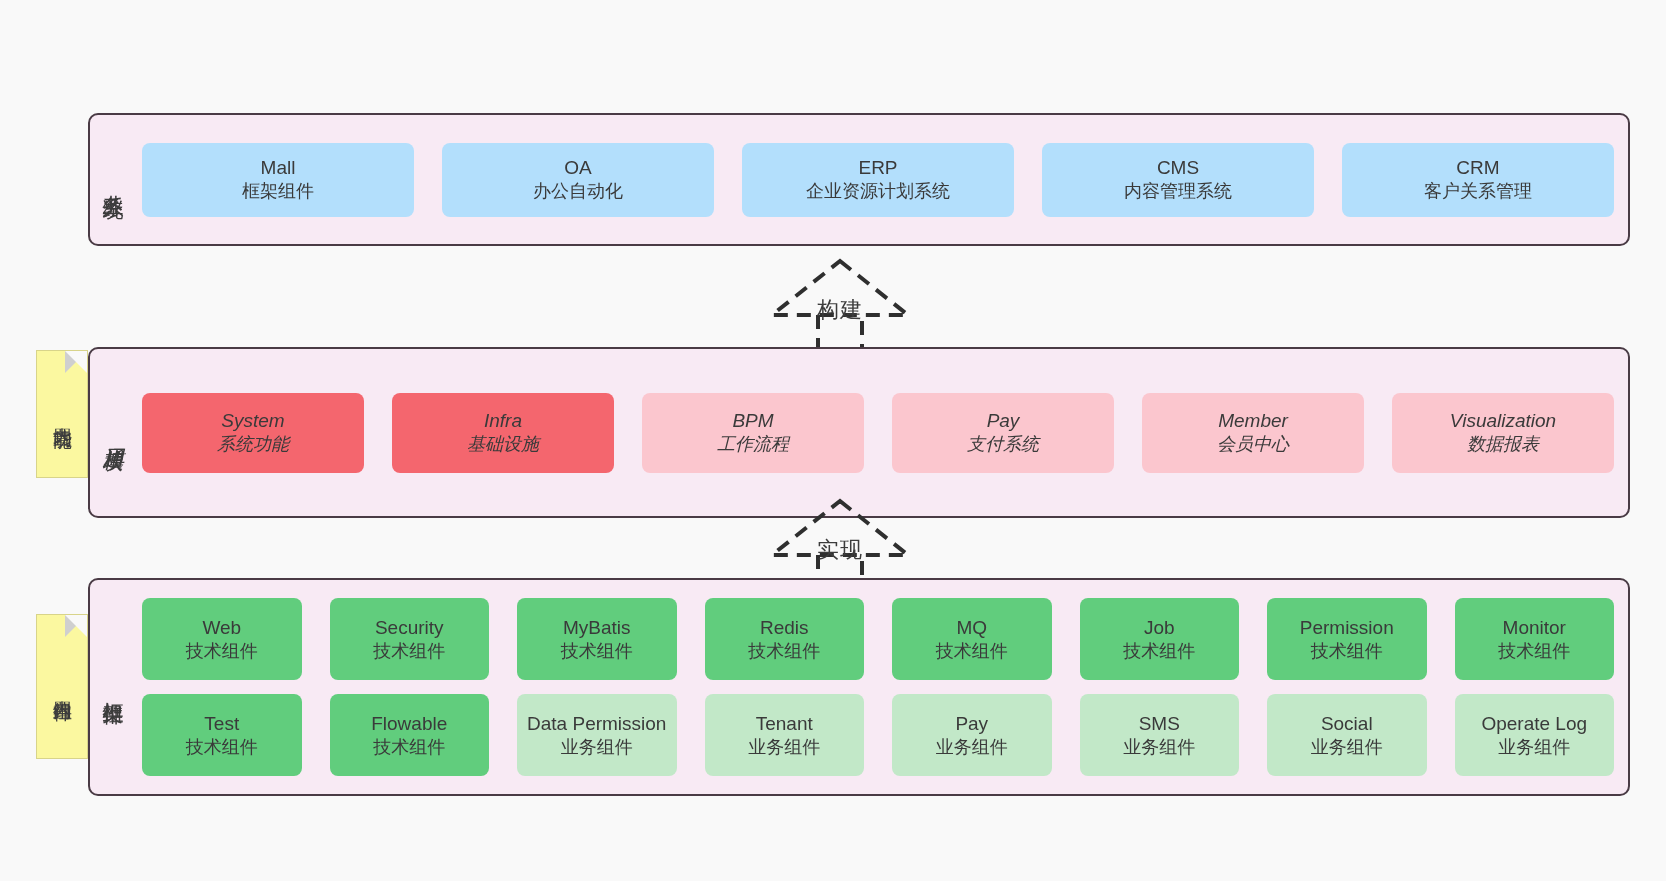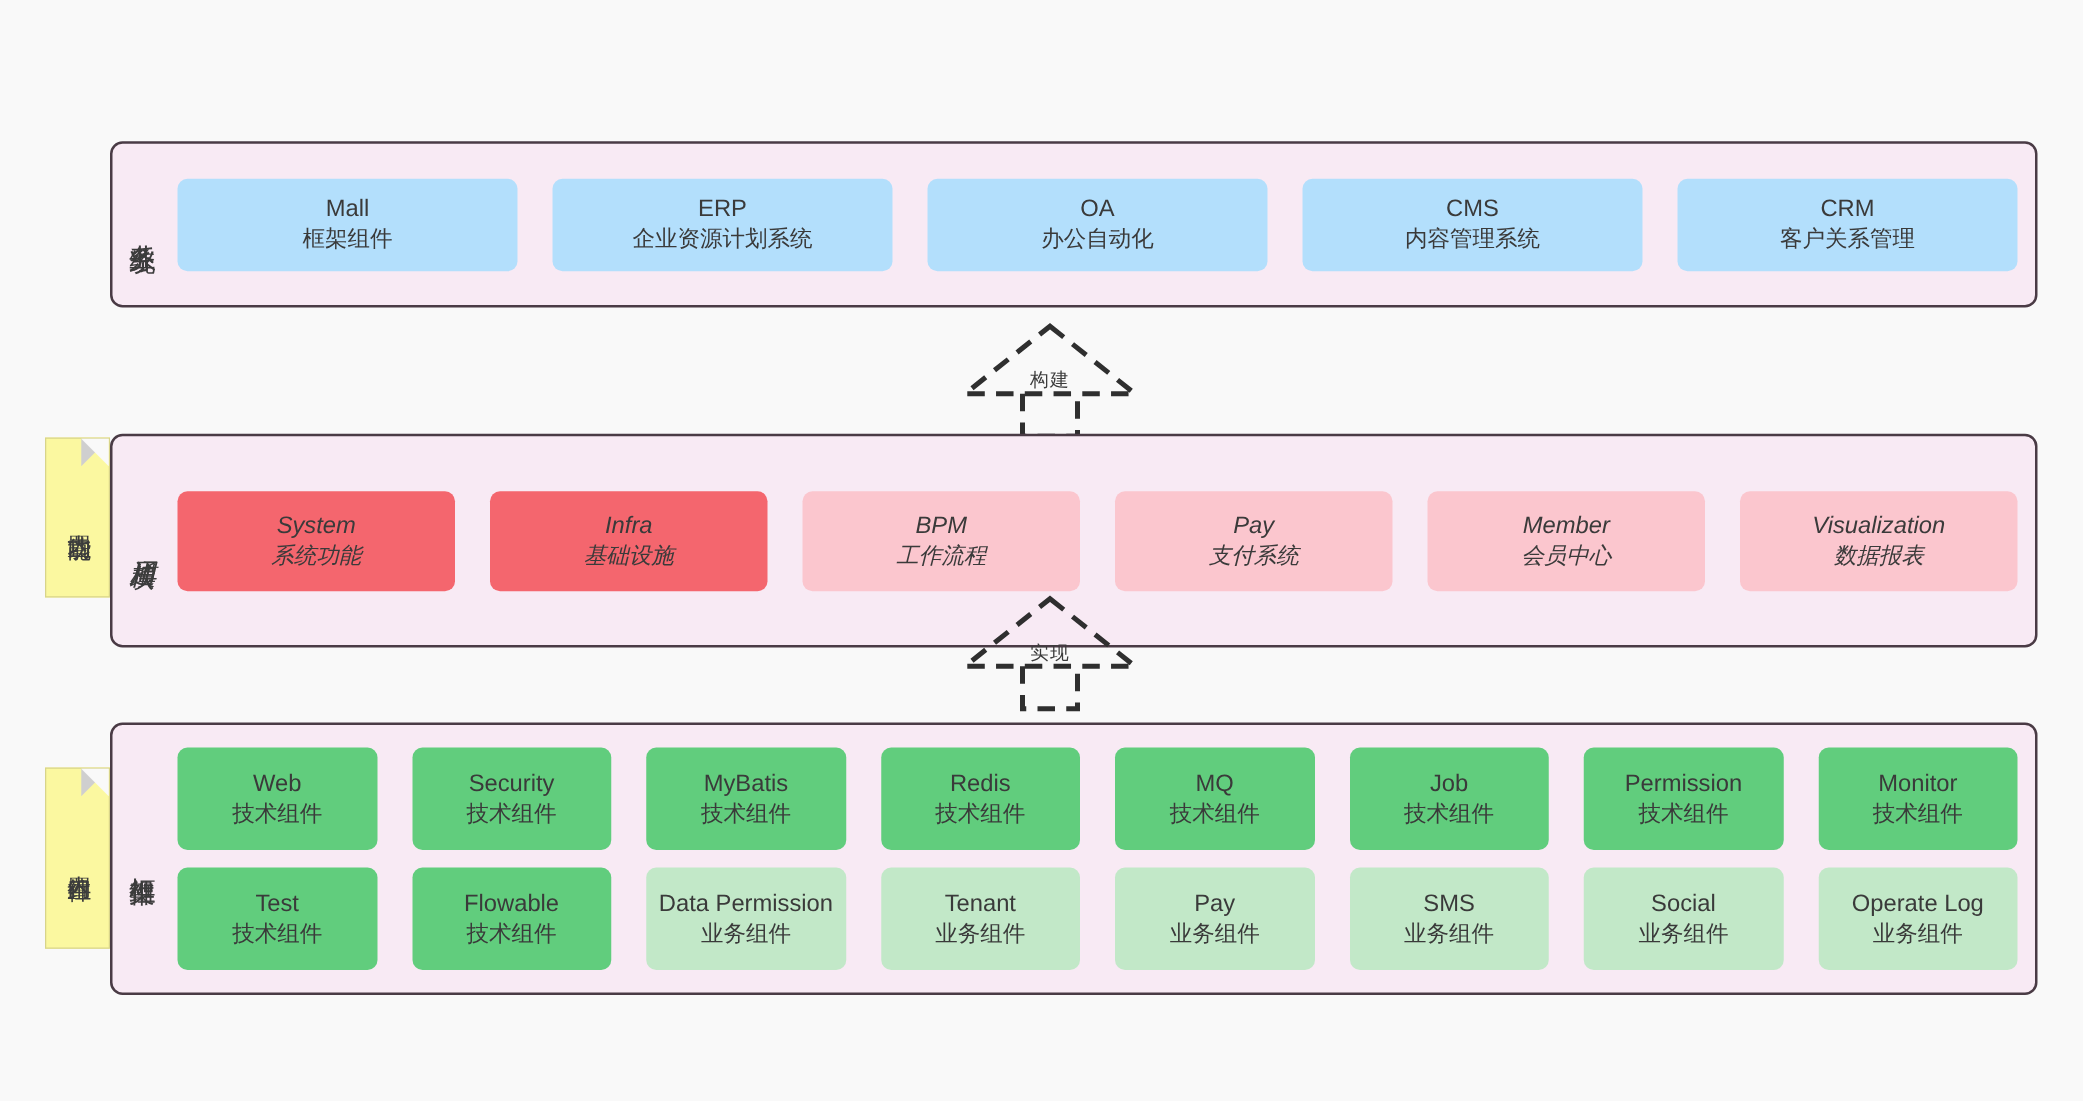--- a/index.html
+++ b/index.html
@@ -140,30 +140,30 @@
   #note-common    { left: 36px; top: 350px; width: 52px; height: 128px; }
   #note-framework { left: 36px; top: 614px; width: 52px; height: 145px; }
 
   
   .connector {
     position: absolute;
     width: 200px;
     height: 100px;
   }
   #connector-build  { left: 740px; top: 253px; }
-  #connector-impl   { left: 740px; top: 471px; }
+  #connector-impl   { left: 740px; top: 493px; }
 
   .connector svg { display: block; width: 200px; height: 100px; }
 
   .connector-label {
     position: absolute;
     left: 0;
     width: 200px;
     text-align: center;
-    font-size: 15px;
+    font-size: 22px;
     color: #3c3c3c;
     letter-spacing: 1px;
     pointer-events: none;
   }
   #connector-build .connector-label { top: 42px; }
   #connector-impl  .connector-label { top: 42px; }
 </style>
 </head>
 <body>
 
@@ -171,26 +171,26 @@
 
   <div class="layer" id="layer-business">
     <div class="layer-title">业务系统</div>
     <div class="layer-body">
       <div class="row">
         <div class="card c-blue">
           <div class="t1">Mall</div>
           <div class="t2">框架组件</div>
         </div>
         <div class="card c-blue">
+          <div class="t1">OA</div>
+          <div class="t2">办公自动化</div>
+        </div>
+        <div class="card c-blue">
           <div class="t1">ERP</div>
           <div class="t2">企业资源计划系统</div>
-        </div>
-        <div class="card c-blue">
-          <div class="t1">OA</div>
-          <div class="t2">办公自动化</div>
         </div>
         <div class="card c-blue">
           <div class="t1">CMS</div>
           <div class="t2">内容管理系统</div>
         </div>
         <div class="card c-blue">
           <div class="t1">CRM</div>
           <div class="t2">客户关系管理</div>
         </div>
       </div>

